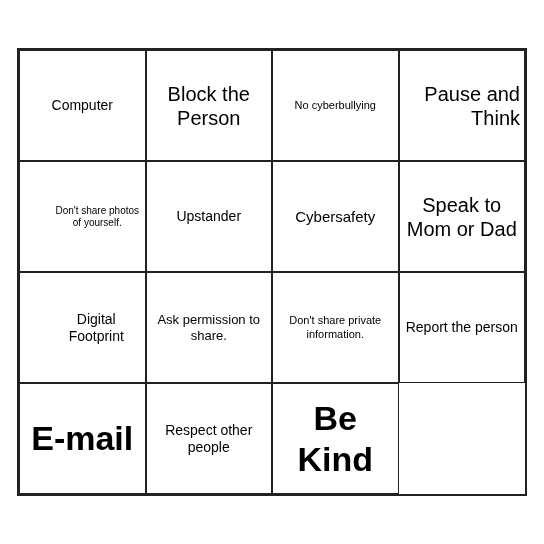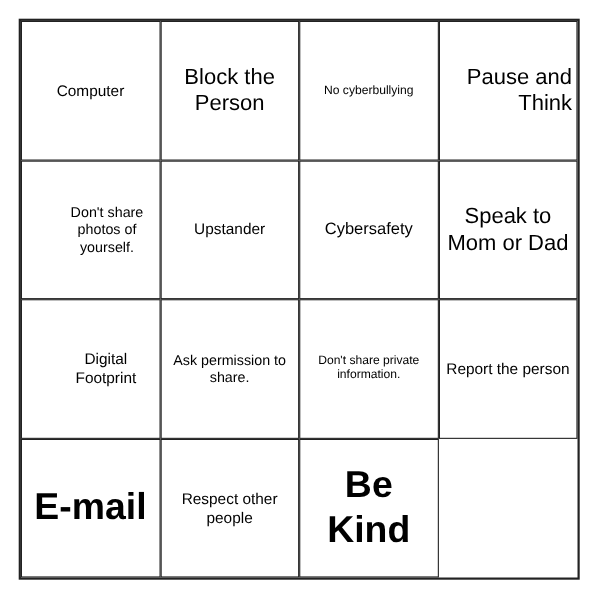--- a/index.html
+++ b/index.html
@@ -7,21 +7,21 @@
       background: #fff;
       display: flex;
       justify-content: center;
       align-items: center;
       width: 544px;
       height: 544px;
       font-family: Arial, sans-serif;
     }
     .bingo-board {
       width: 510px;
-      height: 510px;
+      height: 448px;
       border: 2px solid #222;
       display: grid;
       grid-template-columns: repeat(4, 1fr);
       grid-template-rows: repeat(4, 1fr);
     }
     .cell {
       border: 1.5px solid #222;
       display: flex;
       align-items: center;
       justify-content: center;
@@ -43,21 +43,21 @@
     <div class="cell">
       <span style="font-size: 20px;">Block the Person</span>
     </div>
     <div class="cell">
       <span style="font-size: 11px;">No cyberbullying</span>
     </div>
     <div class="cell">
       <span style="font-size: 20px; text-align: right;">Pause and Think</span>
     </div>
     <div class="cell">
-      <span style="font-size: 13px; margin-left: 30px;">Don't share photos of yourself.</span>
+      <span style="font-size: 10px; margin-left: 30px;">Don't share photos of yourself.</span>
     </div>
     <div class="cell">
       <span style="font-size: 14px;">Upstander</span>
     </div>
     <div class="cell">
       <span style="font-size: 15px; text-align: center;">Cybersafety</span>
     </div>
     <div class="cell">
       <span style="font-size: 20px;">Speak to Mom or Dad</span>
     </div>

